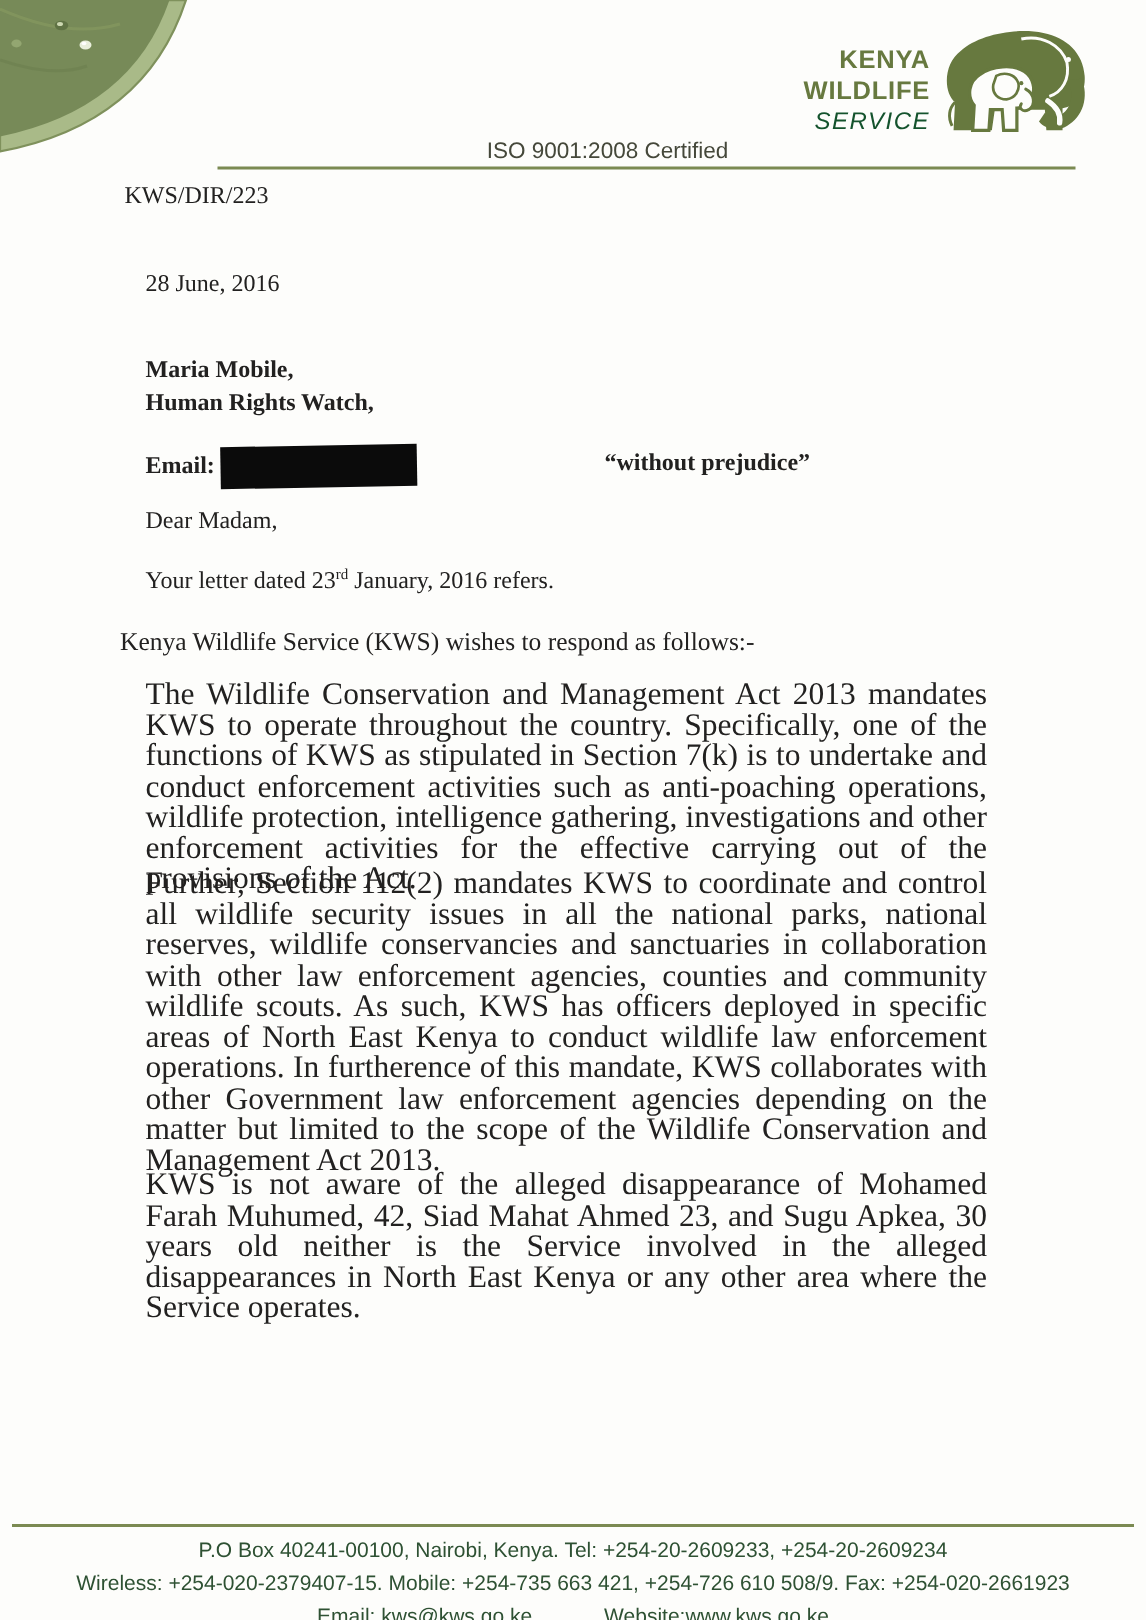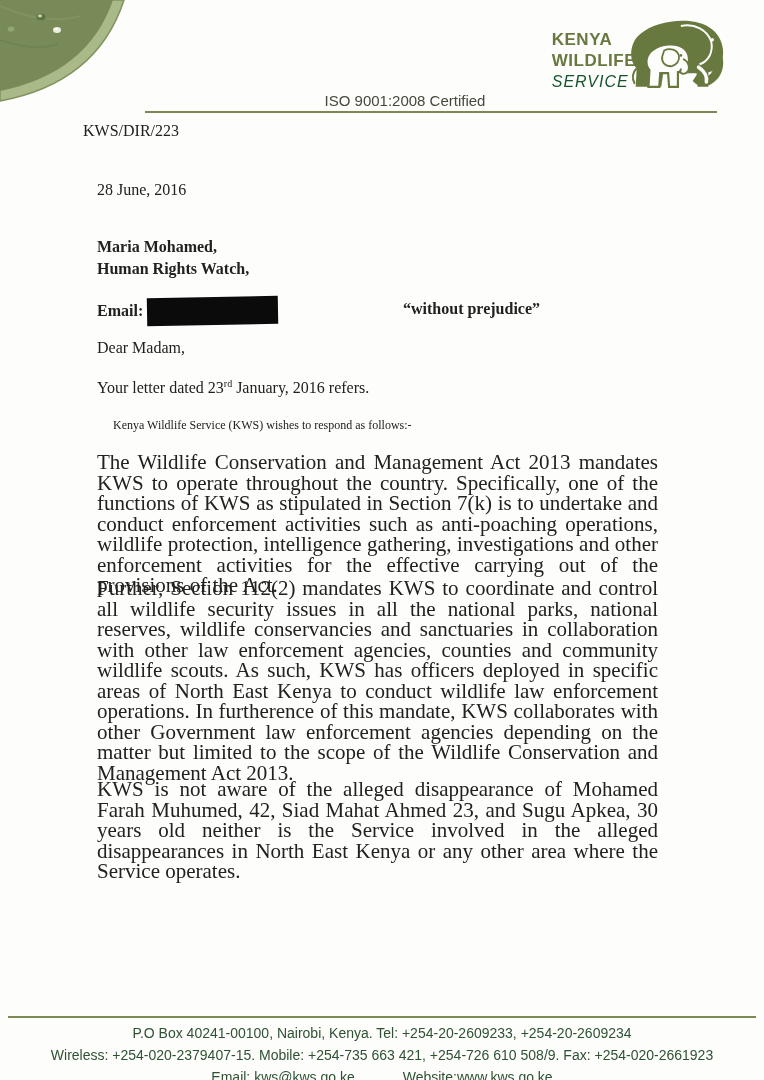--- a/index.html
+++ b/index.html
@@ -8,22 +8,22 @@
     width:764px;height:1080px;
     margin:0 auto;
     background:#fdfdfb;
     overflow:hidden;
     font-family:"Liberation Serif","DejaVu Serif",serif;
     color:#222120;
   }
   
   .corner-leaf{position:absolute;top:0;left:0;width:132px;height:106px;}
   .logo-text{
-    position:absolute;top:29px;right:128px;
-    color:#67793f;
+    position:absolute;top:29px;right:144px;
+    text-align:right;color:#67793f;
     font-family:"Liberation Sans","DejaVu Sans",sans-serif;
     line-height:21px;letter-spacing:.5px;
   }
   .logo-text .l1,.logo-text .l2{font-weight:bold;font-size:17px;}
   .logo-text .l3{font-weight:normal;font-size:16px;color:#14532d;letter-spacing:1px;font-style:italic;}
   .elephant{position:absolute;top:11px;left:620px;width:108px;height:84px;}
   .iso{
     position:absolute;top:92px;left:280px;width:250px;
     font-family:"Liberation Sans","DejaVu Sans",sans-serif;
     font-size:15px;color:#45483a;text-align:center;
@@ -32,21 +32,21 @@
   
   .ref{position:absolute;top:122px;left:83px;font-size:16px;}
   .date{position:absolute;top:181px;left:97px;font-size:16px;}
   .recipient{position:absolute;top:236px;left:97px;font-size:16px;font-weight:bold;line-height:22px;}
   .email-row{position:absolute;top:297px;left:97px;font-size:16px;font-weight:bold;display:flex;align-items:center;}
   .redaction{display:inline-block;width:131px;height:28px;background:#0b0b0b;margin-left:4px;transform:rotate(-1deg);}
   .privilege{position:absolute;top:300px;left:403px;font-size:16px;font-weight:bold;}
   .salutation{position:absolute;top:339px;left:97px;font-size:16px;}
   .refline{position:absolute;top:379px;left:97px;font-size:16px;}
   .refline sup{font-size:10px;line-height:0;}
-  .intro{position:absolute;top:418px;left:113px;font-size:12px;}
+  .intro{position:absolute;top:418px;left:80px;font-size:17px;}
   .para{
     position:absolute;left:97px;width:561px;
     font-size:21px;line-height:20.5px;
     text-align:justify;margin:0;
   }
   .p1{top:452px;}
   .p2{top:578px;}
   .p3{top:779px;}
   
   .hline-bottom{position:absolute;top:1016px;left:8px;width:748px;height:2px;background:#7b8a52;}
@@ -95,21 +95,21 @@
     <path d="M65,49 C71,52 72,60 67,63 C63,65 60,62 62,59" stroke="#67793f" stroke-width="2" fill="#fdfdfb" stroke-linecap="round"></path>
   </svg>
 
   <div class="iso">ISO 9001:2008 Certified</div>
   <div class="hline-top"></div>
 
   <div class="ref">KWS/DIR/223</div>
   <div class="date">28 June, 2016</div>
 
   <div class="recipient">
-    <div>Maria Mohamed,</div>
+    <div>Maria Mobile,</div>
     <div>Human Rights Watch,</div>
   </div>
 
   <div class="email-row">
     <span>Email:</span>
     <span class="redaction"></span>
   </div>
   <div class="privilege">“without prejudice”</div>
 
   <div class="salutation">Dear Madam,</div>

